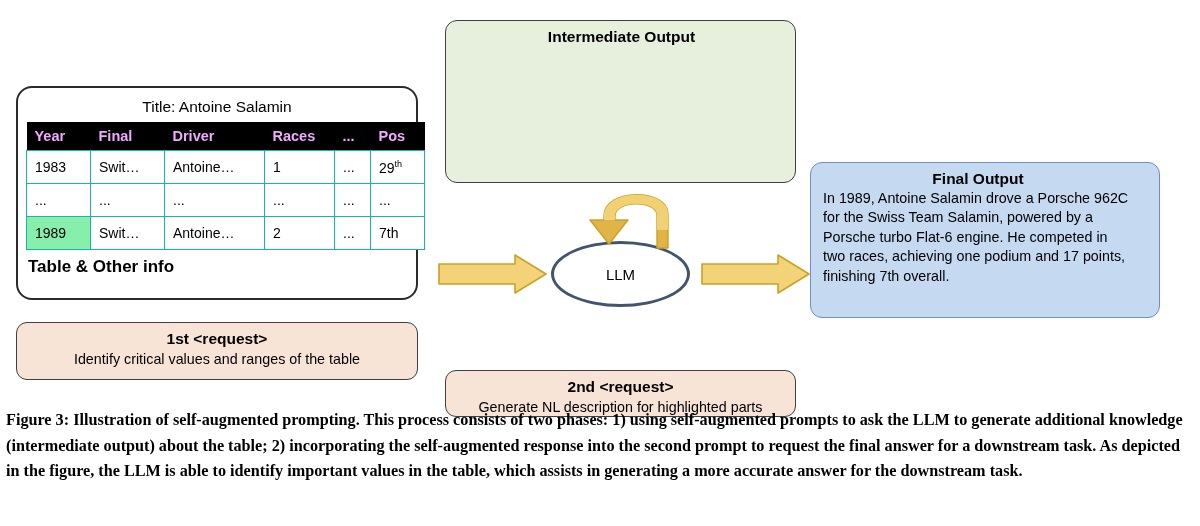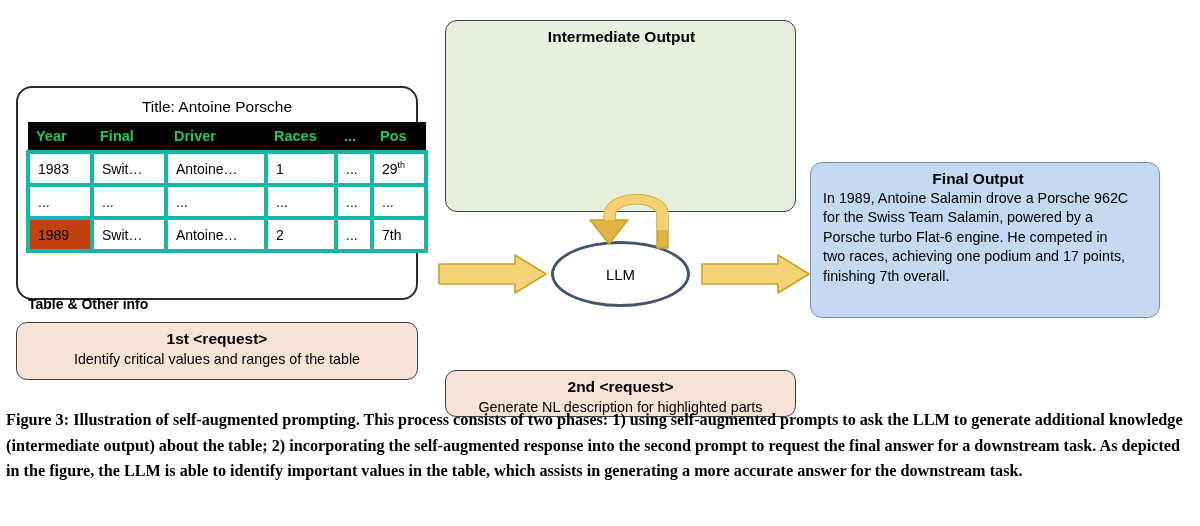--- a/index.html
+++ b/index.html
@@ -38,61 +38,60 @@
     white-space: nowrap;
   }
   #data-table {
     border-collapse: collapse;
     width: 100%;
     table-layout: fixed;
     margin-top: 2px;
   }
   #data-table th {
     background: #000000;
-    color: #22c55e;
+    color: #f0abfc;
     font-weight: bold;
     font-size: 14.5px;
     text-align: left;
     padding: 6px 0 6px 8px;
     border: none;
     height: 25px;
     box-sizing: border-box;
   }
   #data-table td {
-    border: 4px solid #14b8a6;
+    border: 1px solid #14b8a6;
     font-size: 14px;
     padding: 6px 0 6px 8px;
     height: 33px;
     box-sizing: border-box;
     background: #ffffff;
     color: #000;
     overflow: hidden;
     white-space: nowrap;
   }
   #data-table tr.header-row th { border: none; }
-  #data-table td.hl { background: #c2410c; }
+  #data-table td.hl { background: #86efac; }
   #data-table sup { font-size: 9px; vertical-align: super; }
   .col-year  { width: 64px; }
   .col-team  { width: 74px; }
   .col-driver{ width: 100px; }
   .col-races { width: 70px; }
   .col-dots  { width: 36px; }
   .col-pos   { width: 54px; }
   #table-footnote {
     font-weight: bold;
-    font-size: 14px;
+    font-size: 17px;
     padding: 7px 0 0 2px;
     color: #000;
-    margin-top: 36px;
   }
 
   
   #intermediate-box {
     left: 445px; top: 20px;
-    width: 351px; height: 192px;
+    width: 351px; height: 163px;
     background: #e7efdd;
     border: 1.6px solid #3f3f3f;
     border-radius: 12px;
     box-sizing: border-box;
     padding: 7px 10px 6px 12px;
   }
   #intermediate-title {
     text-align: center;
     font-weight: bold;
     font-size: 15.5px;
@@ -175,21 +174,21 @@
     font-size: 16.2px;
     line-height: 25.5px;
     text-align: left;
     color: #000;
   }
 </style>
 </head>
 <body>
 
 <div class="abs" id="table-card">
-  <div id="table-title">Title: Antoine Porsche</div>
+  <div id="table-title">Title: Antoine Salamin</div>
   <table id="data-table">
     <thead>
       <tr class="header-row">
         <th class="col-year">Year</th>
         <th class="col-team">Final</th>
         <th class="col-driver">Driver</th>
         <th class="col-races">Races</th>
         <th class="col-dots">...</th>
         <th class="col-pos">Pos</th>
       </tr>

